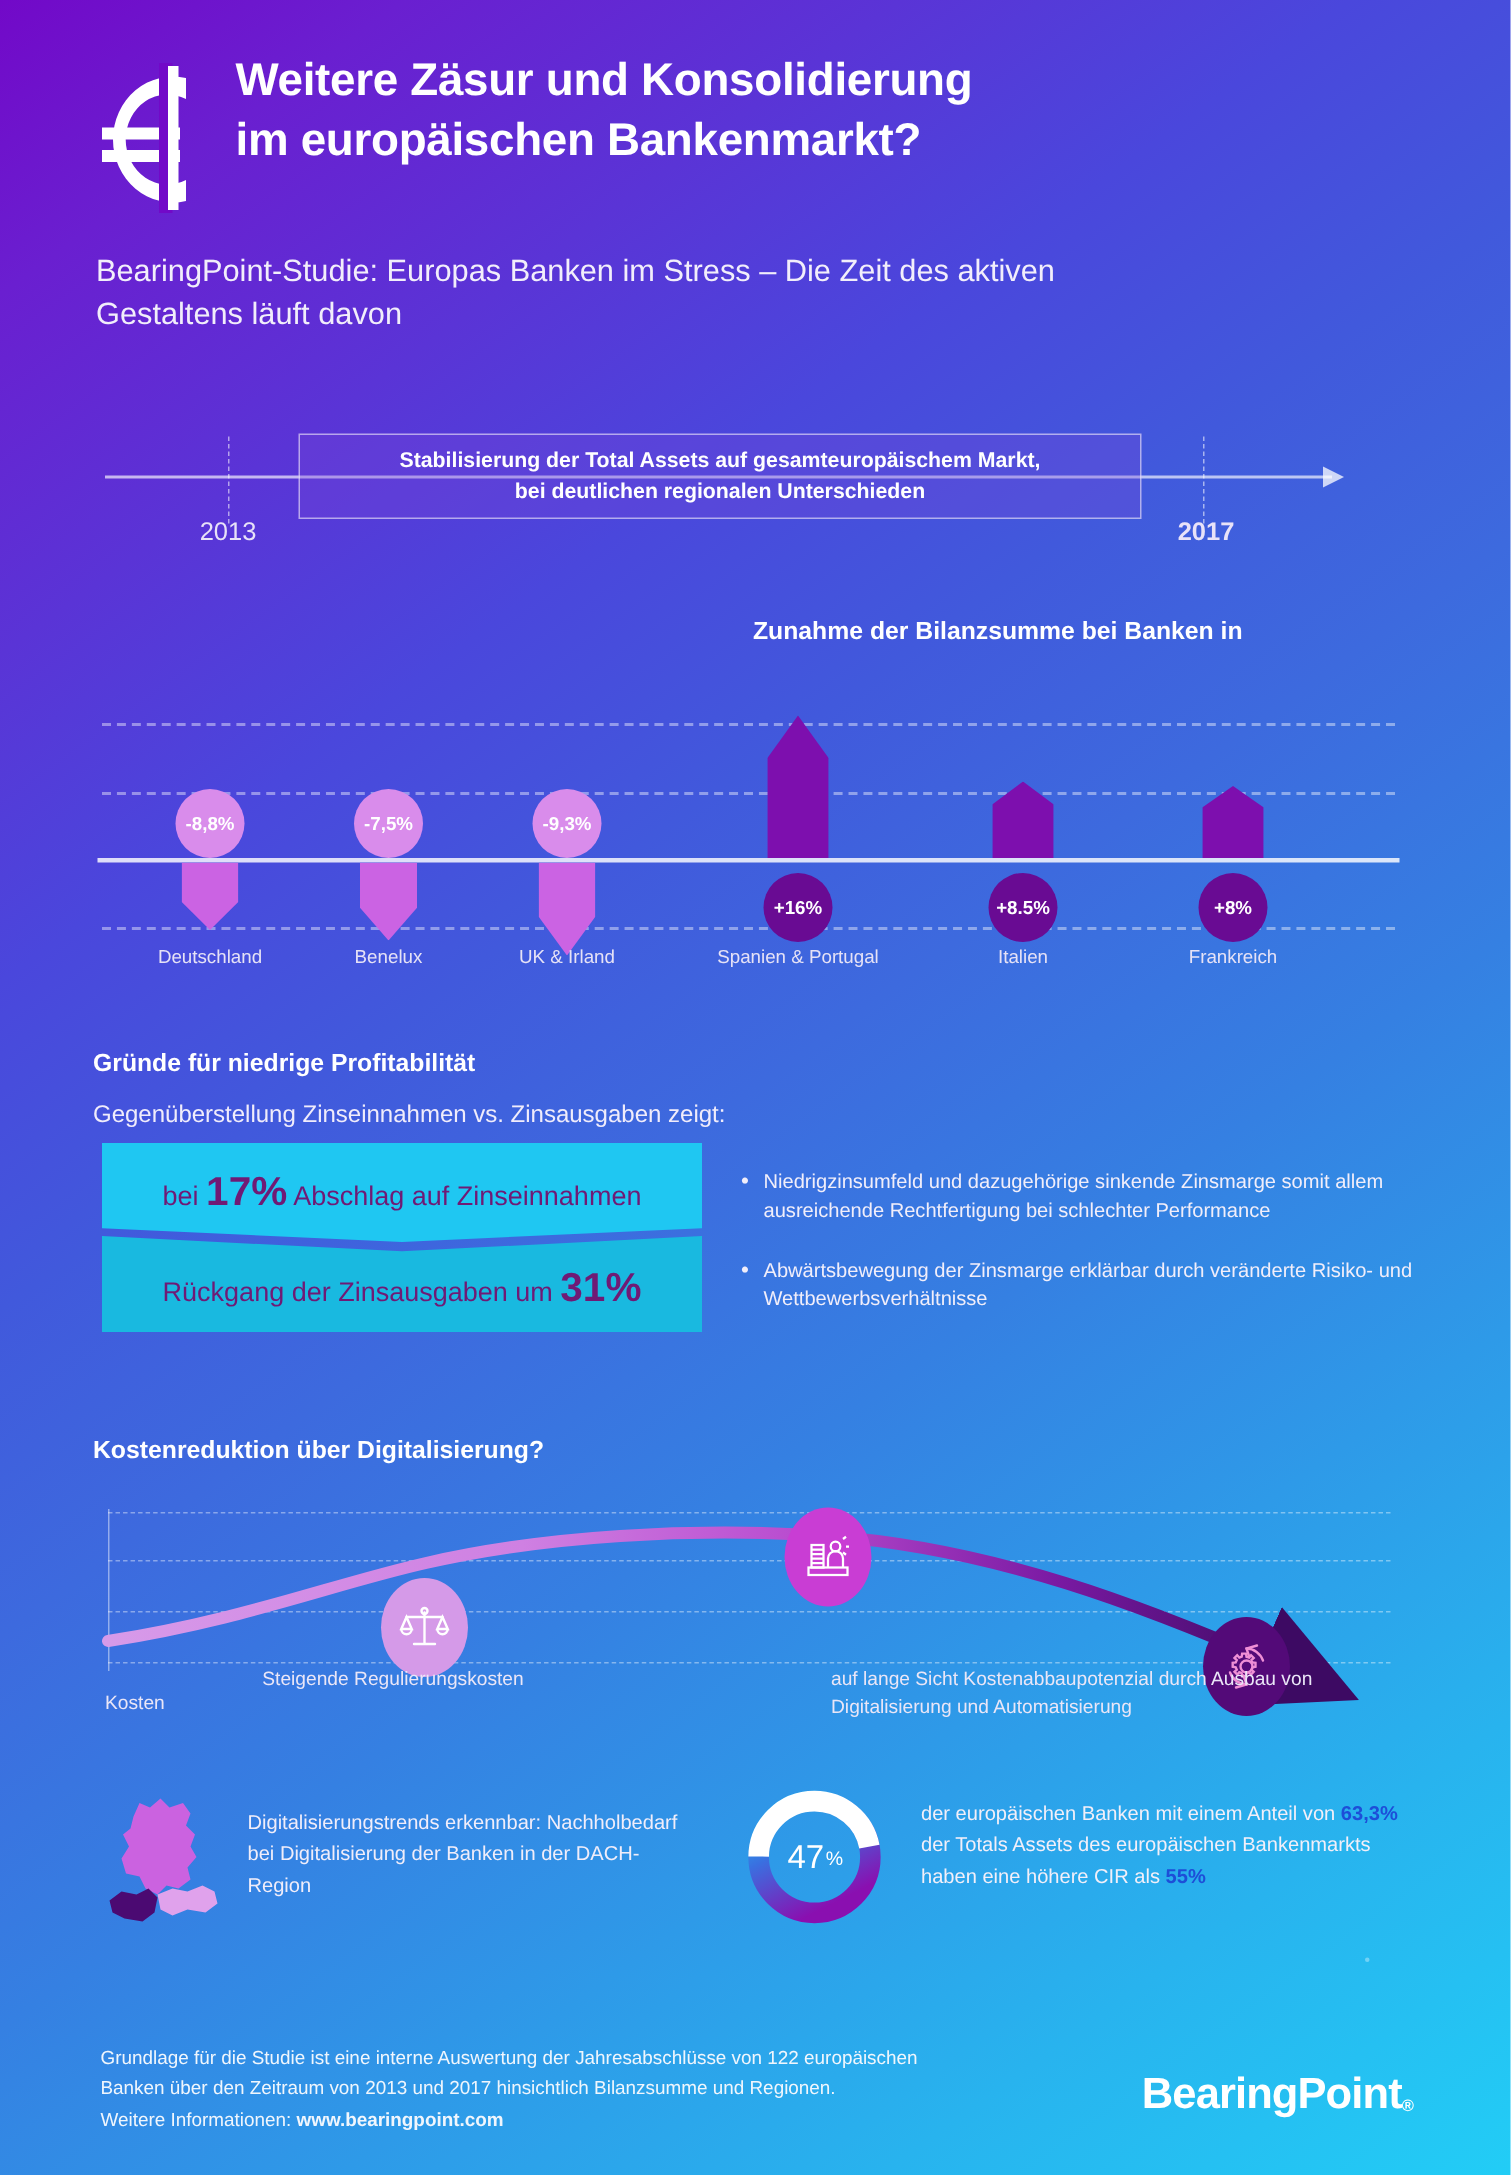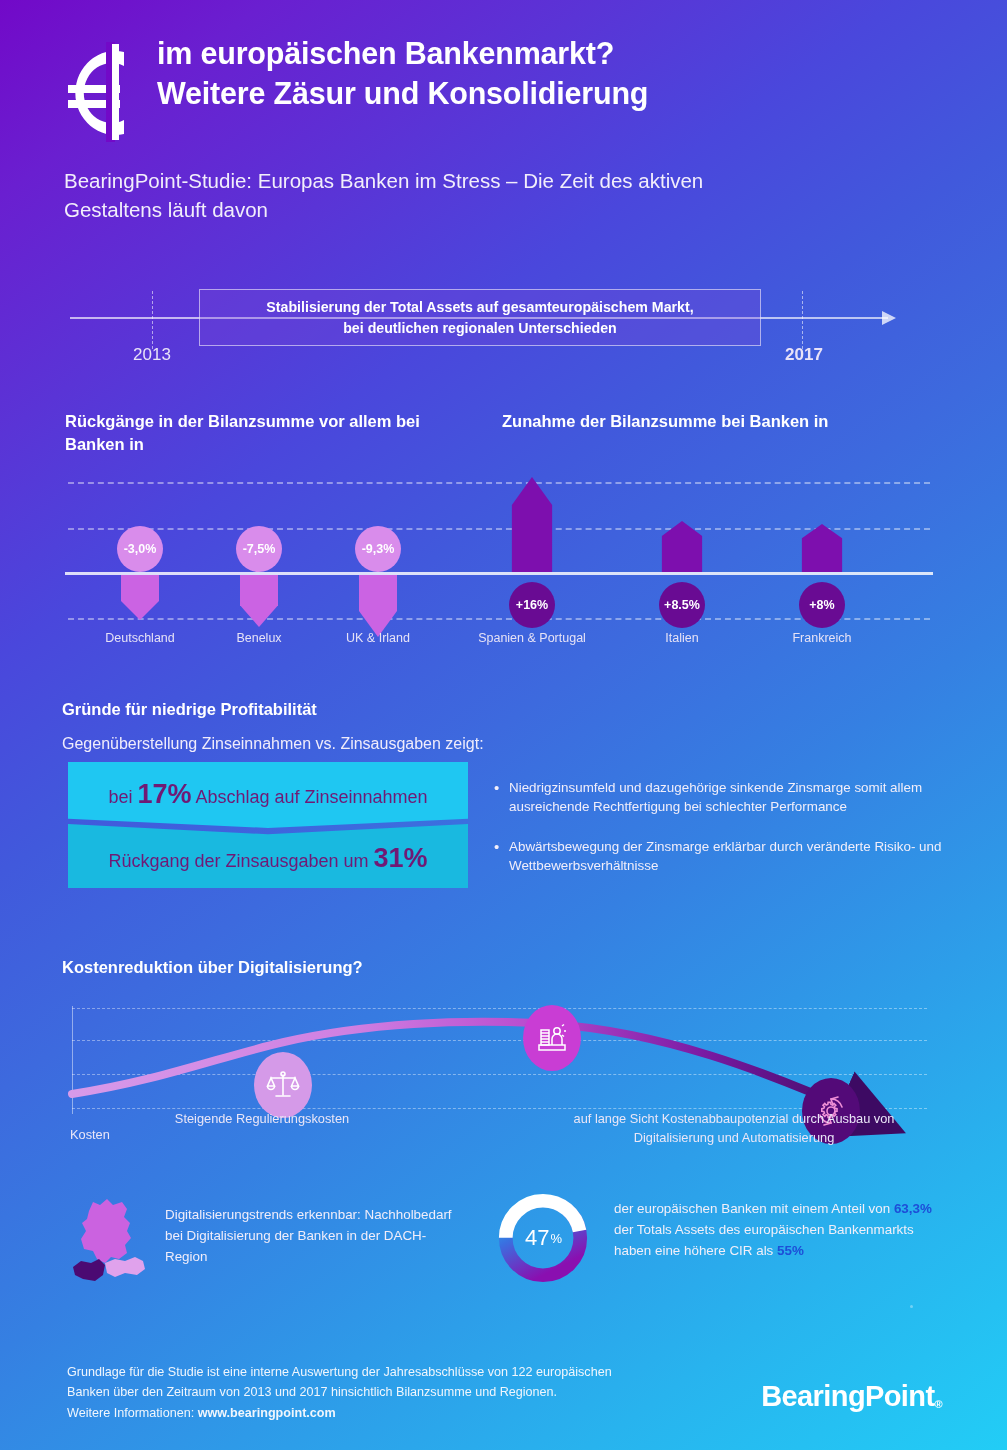--- a/index.html
+++ b/index.html
@@ -169,21 +169,21 @@
     display: flex; align-items: center; justify-content: center;
   }
   .node.n1 { left: 192px; top: 54px; width: 58px; height: 66px; background: #d59ae8; }
   .node.n2 { left: 461px; top: 7px;  width: 58px; height: 66px; background: #c93dd4; }
   .node.n3 { left: 740px; top: 80px; width: 58px; height: 66px; background: #530a78; }
   .d-cap {
     position: absolute; font-size: 12.8px; line-height: 1.45; color: #eae6f7;
   }
   .d-cap.kosten { left: 8px; top: 128px; }
   .d-cap.reg { left: 100px; top: 112px; width: 200px; text-align: center; }
-  .d-cap.lang { left: 492px; top: 112px; width: 360px; text-align: center; }
+  .d-cap.lang { left: 492px; top: 112px; width: 360px; }
 
   
   .bottom { position: absolute; left: 62px; top: 1185px; width: 880px; height: 130px; }
   .map-block { position: absolute; left: 5px; top: 0; width: 400px; }
   .map-svg { position: absolute; left: 0; top: 8px; }
   .map-text { position: absolute; left: 98px; top: 20px; width: 290px;
     font-size: 13.4px; line-height: 1.56; color: #f0edfa; }
 
   .donut-block { position: absolute; left: 432px; top: 0; width: 450px; }
   .donut { position: absolute; left: 0; top: 4px; width: 98px; height: 98px; }
@@ -221,53 +221,52 @@
         <g fill="#ffffff">
           <path d="M62 14 A40 42 0 1 0 62 96 L62 82 A28 30 0 1 1 62 28 Z"></path>
           <rect x="6" y="47" width="52" height="8"></rect>
           <rect x="6" y="62" width="52" height="8"></rect>
         </g>
         <rect x="44" y="4" width="9" height="100" fill="#7209c8"></rect>
         <rect x="50" y="6" width="7" height="96" fill="#ffffff"></rect>
       </svg>
     </div>
     <div class="title">
+      <div>Weitere Zäsur und Konsolidierung</div>
       <div>im europäischen Bankenmarkt?</div>
-      <div>Weitere Zäsur und Konsolidierung</div>
     </div>
     <div class="subtitle">BearingPoint-Studie: Europas Banken im Stress – Die Zeit des aktiven Gestaltens läuft davon</div>
   </div>
 
   <div class="timeline">
     <div class="tl-axis"></div>
     <div class="tl-arrowhead"></div>
     <div class="tl-tick left"></div>
     <div class="tl-tick right"></div>
     <div class="tl-year left">2013</div>
     <div class="tl-year right">2017</div>
     <div class="tl-box">
       <div>
         <div>Stabilisierung der Total Assets auf gesamteuropäischem Markt,</div>
         <div>bei deutlichen regionalen Unterschieden</div>
       </div>
     </div>
   </div>
 
   <div class="arrows-section">
-    <div class="ah-left">Rückgänge in der Bilanzsumme vor allem bei Banken in</div>
     <div class="ah-right">Zunahme der Bilanzsumme bei Banken in</div>
 
     <div class="chart-area">
       <div class="grid-line g1"></div>
       <div class="grid-line g2"></div>
       <div class="grid-line g3"></div>
       <div class="baseline"></div>
 
       <div class="col" style="left:18px;">
-        <div class="bubble neg" style="top:44px;">-3,0%</div>
+        <div class="bubble neg" style="top:44px;">-8,8%</div>
         <div class="dn-arrow" style="top:93px; height:45px;"></div>
         <div class="label">Deutschland</div>
       </div>
 
       <div class="col" style="left:137px;">
         <div class="bubble neg" style="top:44px;">-7,5%</div>
         <div class="dn-arrow" style="top:93px; height:52px;"></div>
         <div class="label">Benelux</div>
       </div>
 

